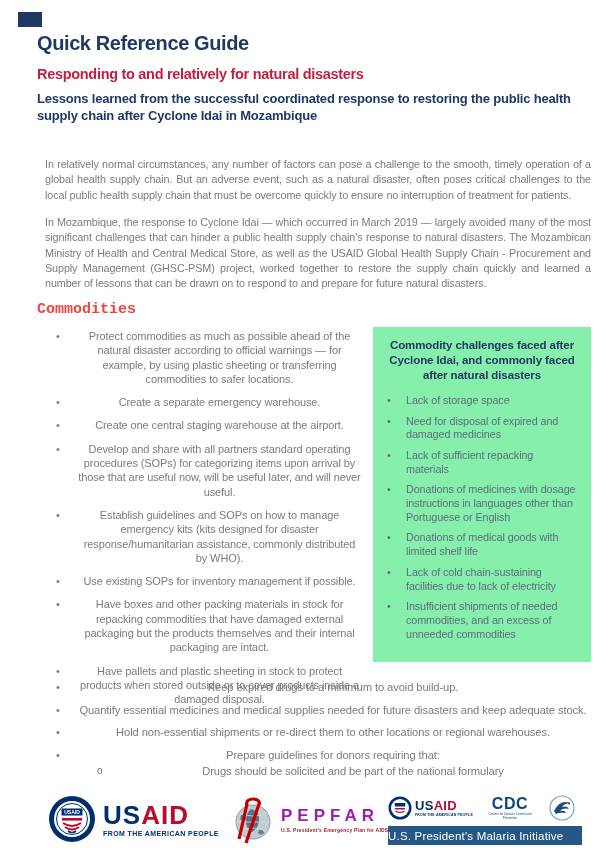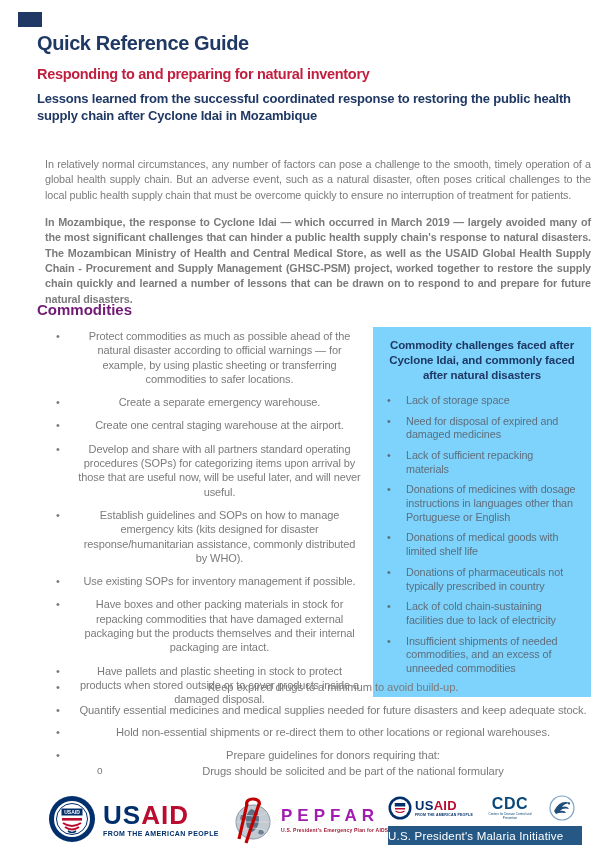--- a/index.html
+++ b/index.html
@@ -14,35 +14,35 @@
 
   
   .header { position:absolute; left:33px; top:24px; width:548px; }
   .h1 { font-size:20px; font-weight:bold; letter-spacing:-0.4px; color:#1F3864; }
   .h2 { margin-top:11px; font-size:14.5px; font-weight:bold; letter-spacing:-0.3px; color:#C01F3F; }
   .h3 { margin-top:9px; font-size:13px; font-weight:bold; letter-spacing:-0.2px; line-height:1.27; color:#1F3864; width:545px; }
 
   
   .intro { position:absolute; left:41px; top:149px; width:546px; color:#7B7B7B;
            font-size:10.8px; line-height:1.42; text-align:justify; letter-spacing:-0.1px; }
-  .intro p + p { margin-top:12px;font-weight:bold; }
-
-  .section-heading { position:absolute; left:33px; top:293px; font-size:15px; font-weight:bold; color:#701a75; }
+  .intro p + p { margin-top:12px; }
+
+  .section-heading { position:absolute; left:33px; top:293px; font-size:15px; font-weight:bold; color:#ef4444;font-family:Liberation Mono, monospace; }
 
   
   .columns { position:absolute; left:33px; top:321px; width:554px; }
   .left-col { position:absolute; left:0; top:0; width:325px; }
   ul.bullets { list-style:none;text-align:center; }
   ul.bullets > li { position:relative; padding-left:40px; margin-bottom:9px;
                     color:#7B7B7B; font-size:11px; line-height:1.3; letter-spacing:-0.1px; }
   ul.bullets > li::before { content:"\2022"; position:absolute; left:19px; top:0; color:#7B7B7B; }
 
   
   .challenges-box { position:absolute; left:336px; top:-2px; width:218px;
-                    background:#7dd3fc; padding:11px 12px 14px 12px; }
+                    background:#86efac; padding:11px 12px 14px 12px; }
   .challenges-title { color:#1F3864; font-weight:bold; font-size:11.5px; line-height:1.3;
                       text-align:center; letter-spacing:-0.1px; }
   .challenges-box ul { list-style:none; margin-top:11px; }
   .challenges-box li { position:relative; padding-left:21px; margin-bottom:7px;
                        color:#5E6E7C; font-size:10.8px; line-height:1.27; letter-spacing:-0.1px; }
   .challenges-box li::before { content:"\2022"; position:absolute; left:2px; top:0; color:#5E6E7C; }
 
   
   .full-bullets { position:absolute; left:33px; top:672px; width:552px; }
   .full-bullets ul.bullets > li { margin-bottom:8px; font-size:11.2px; }
@@ -82,21 +82,21 @@
 </style>
 </head>
 <body>
 
 <div id="page">
 
   <div class="corner-marker"></div>
 
   <div class="header">
     <div class="h1">Quick Reference Guide</div>
-    <div class="h2">Responding to and preparing for natural inventory</div>
+    <div class="h2">Responding to and relatively for natural disasters</div>
     <div class="h3">Lessons learned from the successful coordinated response to restoring the public health supply chain after Cyclone Idai in Mozambique</div>
   </div>
 
   <div class="intro">
     <p>In relatively normal circumstances, any number of factors can pose a challenge to the smooth, timely operation of a global health supply chain. But an adverse event, such as a natural disaster, often poses critical challenges to the local public health supply chain that must be overcome quickly to ensure no interruption of treatment for patients.</p>
     <p>In Mozambique, the response to Cyclone Idai — which occurred in March 2019 — largely avoided many of the most significant challenges that can hinder a public health supply chain's response to natural disasters. The Mozambican Ministry of Health and Central Medical Store, as well as the USAID Global Health Supply Chain - Procurement and Supply Management (GHSC-PSM) project, worked together to restore the supply chain quickly and learned a number of lessons that can be drawn on to respond to and prepare for future natural disasters.</p>
   </div>
 
   <div class="section-heading">Commodities</div>
 
@@ -116,21 +116,20 @@
     </div>
 
     <div class="challenges-box">
       <div class="challenges-title">Commodity challenges faced after Cyclone Idai, and commonly faced after natural disasters</div>
       <ul>
         <li>Lack of storage space</li>
         <li>Need for disposal of expired and damaged medicines</li>
         <li>Lack of sufficient repacking materials</li>
         <li>Donations of medicines with dosage instructions in languages other than Portuguese or English</li>
         <li>Donations of medical goods with limited shelf life</li>
-        <li>Donations of pharmaceuticals not typically prescribed in country</li>
         <li>Lack of cold chain-sustaining facilities due to lack of electricity</li>
         <li>Insufficient shipments of needed commodities, and an excess of unneeded commodities</li>
       </ul>
     </div>
 
   </div>
 
   <div class="full-bullets">
     <ul class="bullets">
       <li>Keep expired drugs to a minimum to avoid build-up.</li>

